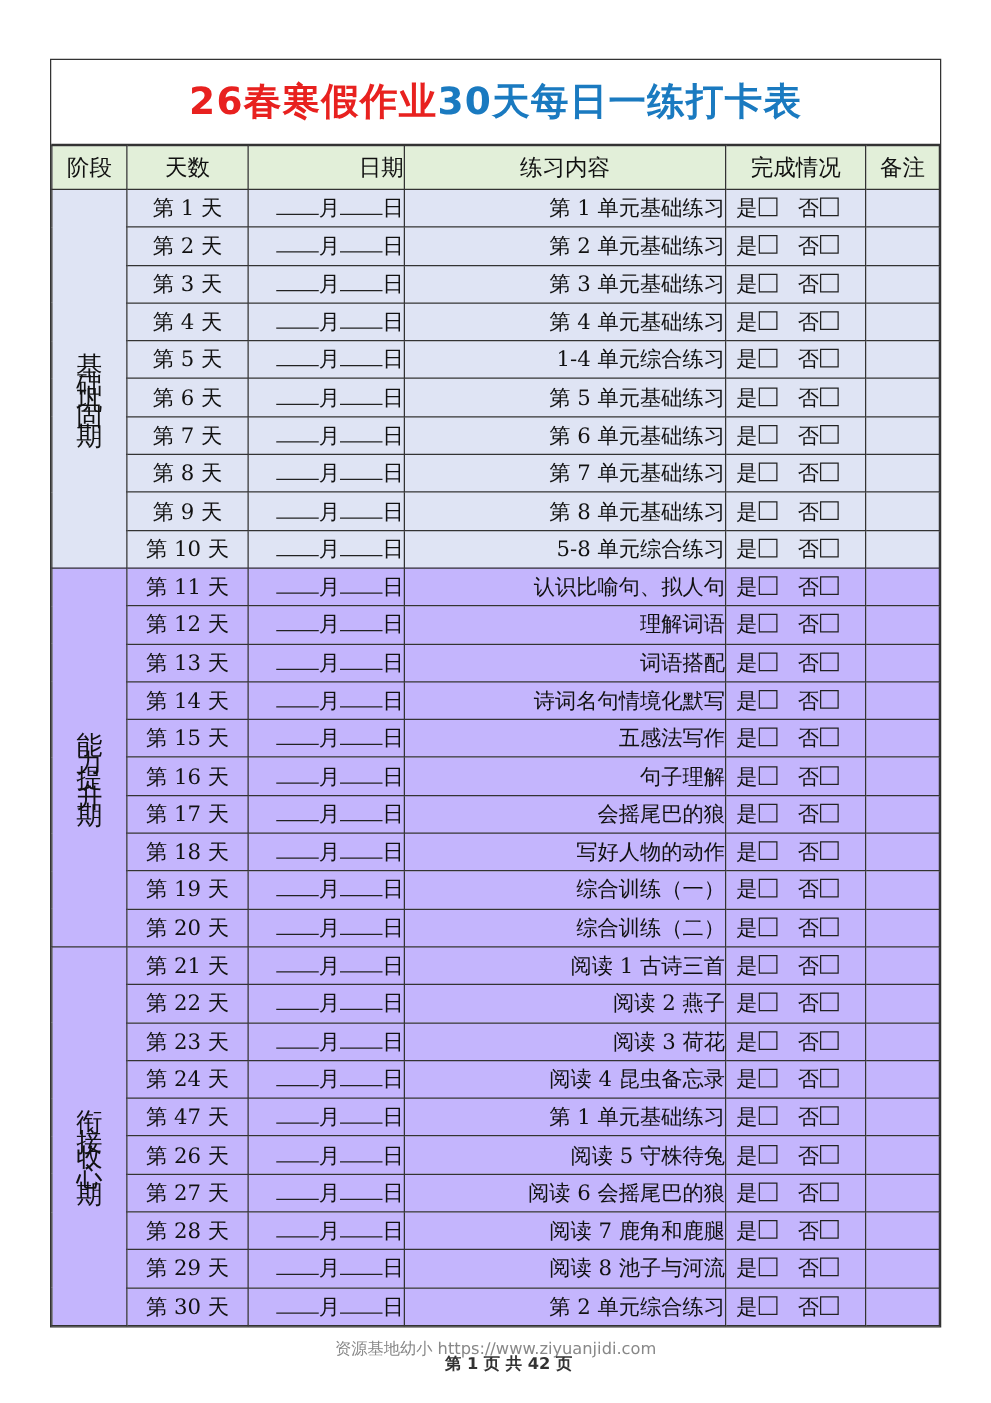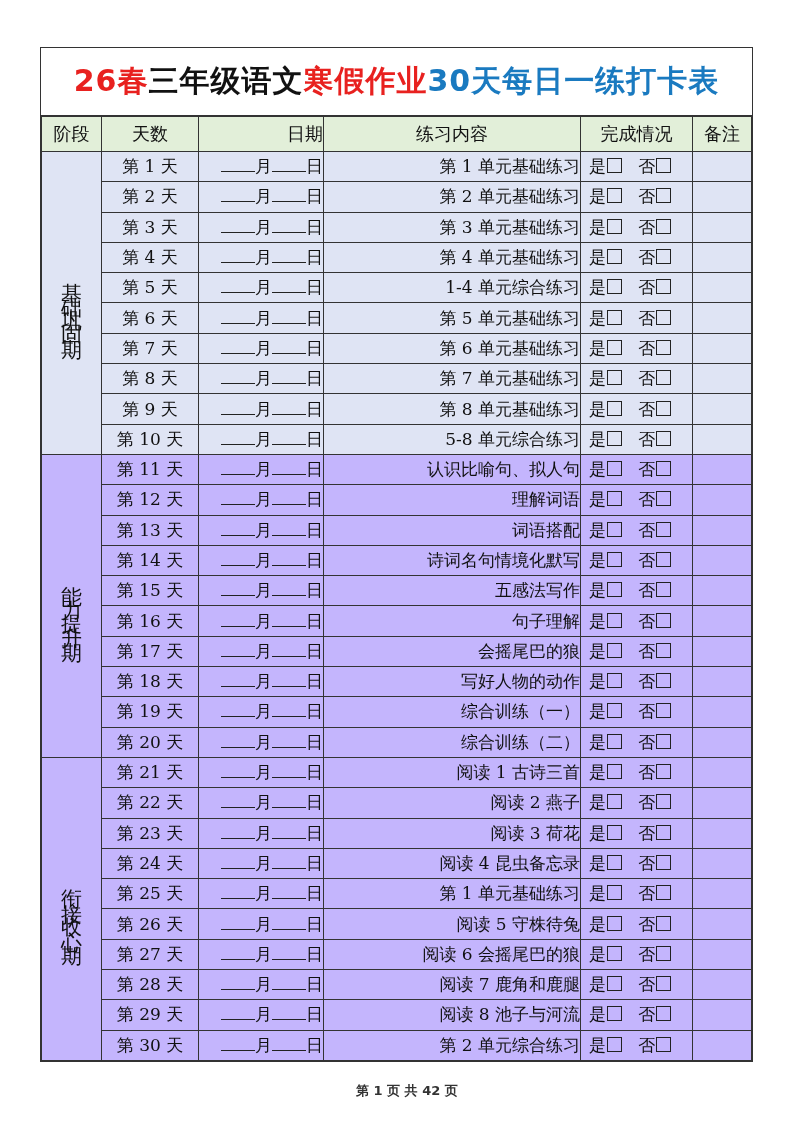--- a/index.html
+++ b/index.html
@@ -26,21 +26,20 @@
   .box{display:inline-block;width:13px;height:13px;border:1px solid #222;vertical-align:-1px;margin-left:1px;}
   .footer{position:absolute;top:1070px;left:0;width:793px;text-align:center;font-family:"DejaVu Sans",sans-serif;font-size:13px;color:#888;}
   .footer .pg{color:#333;margin-left:-120px;}
 </style>
 </head>
 <body>
 
 <div class="sheet">
   <div class="title">
     <span class="t-red">26春</span>
-      <span class="t-black">三年级语文</span>
       <span class="t-red">寒假作业</span>
       <span class="t-blue">30天每日一练打卡表</span>
   </div>
   <table>
     <thead>
       <tr>
         <th class="c-stage">阶段</th>
         <th class="c-day">天数</th>
         <th class="c-date">日期</th>
         <th class="c-content" style="text-align:center;padding-left:0">练习内容</th>
@@ -214,21 +213,21 @@
           <td class="c-note"></td>
         </tr>
         <tr class="g2">
           <td class="c-day">第 24 天</td>
           <td class="c-date"><span class="blank"></span><span>月</span><span class="blank"></span><span>日</span></td>
           <td class="c-content">阅读 4  昆虫备忘录</td>
           <td class="c-done"><span>是</span><span class="box"></span>&nbsp;&nbsp;&nbsp;<span>否</span><span class="box"></span></td>
           <td class="c-note"></td>
         </tr>
         <tr class="g2">
-          <td class="c-day">第 25 天</td>
+          <td class="c-day">第 47 天</td>
           <td class="c-date"><span class="blank"></span><span>月</span><span class="blank"></span><span>日</span></td>
           <td class="c-content">第 1 单元基础练习</td>
           <td class="c-done"><span>是</span><span class="box"></span>&nbsp;&nbsp;&nbsp;<span>否</span><span class="box"></span></td>
           <td class="c-note"></td>
         </tr>
         <tr class="g2">
           <td class="c-day">第 26 天</td>
           <td class="c-date"><span class="blank"></span><span>月</span><span class="blank"></span><span>日</span></td>
           <td class="c-content">阅读 5  守株待兔</td>
           <td class="c-done"><span>是</span><span class="box"></span>&nbsp;&nbsp;&nbsp;<span>否</span><span class="box"></span></td>
@@ -260,14 +259,15 @@
           <td class="c-date"><span class="blank"></span><span>月</span><span class="blank"></span><span>日</span></td>
           <td class="c-content">第 2 单元综合练习</td>
           <td class="c-done"><span>是</span><span class="box"></span>&nbsp;&nbsp;&nbsp;<span>否</span><span class="box"></span></td>
           <td class="c-note"></td>
         </tr>
       </tbody>
   </table>
 </div>
 
 <div class="footer">
+  <span>资源基地幼小 https://www.ziyuanjidi.com</span>
   <span class="pg" style="position:absolute;left:340px;top:-4px;margin:16px;font-weight:bold;">第 1 页 共 42 页</span>
 </div>
 
 </body></html>

